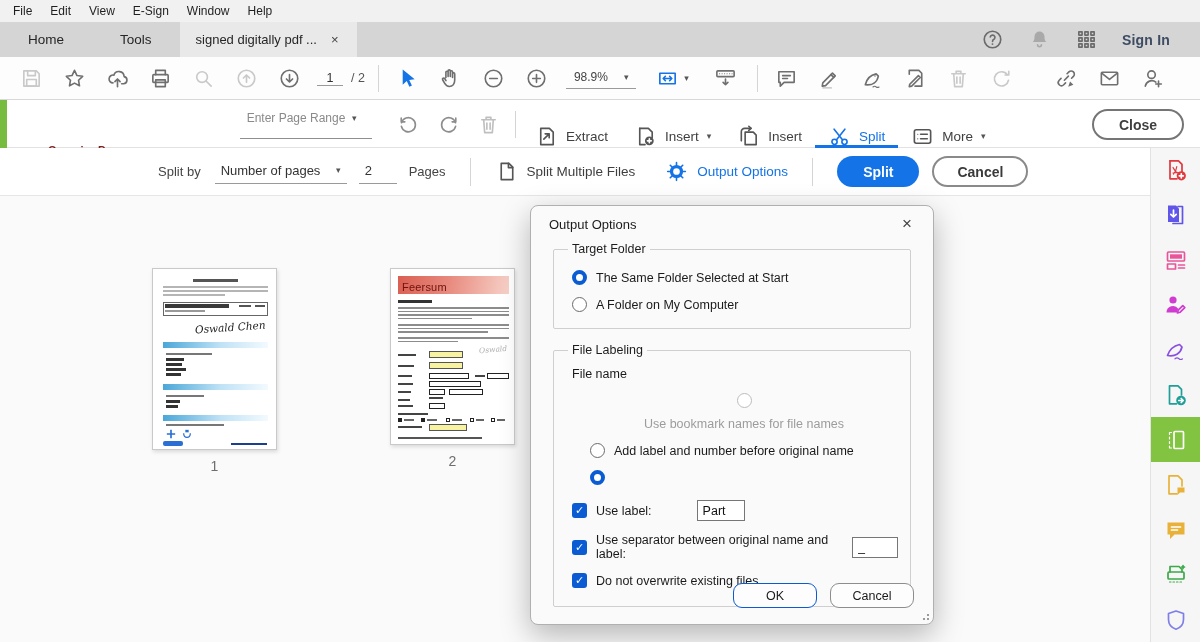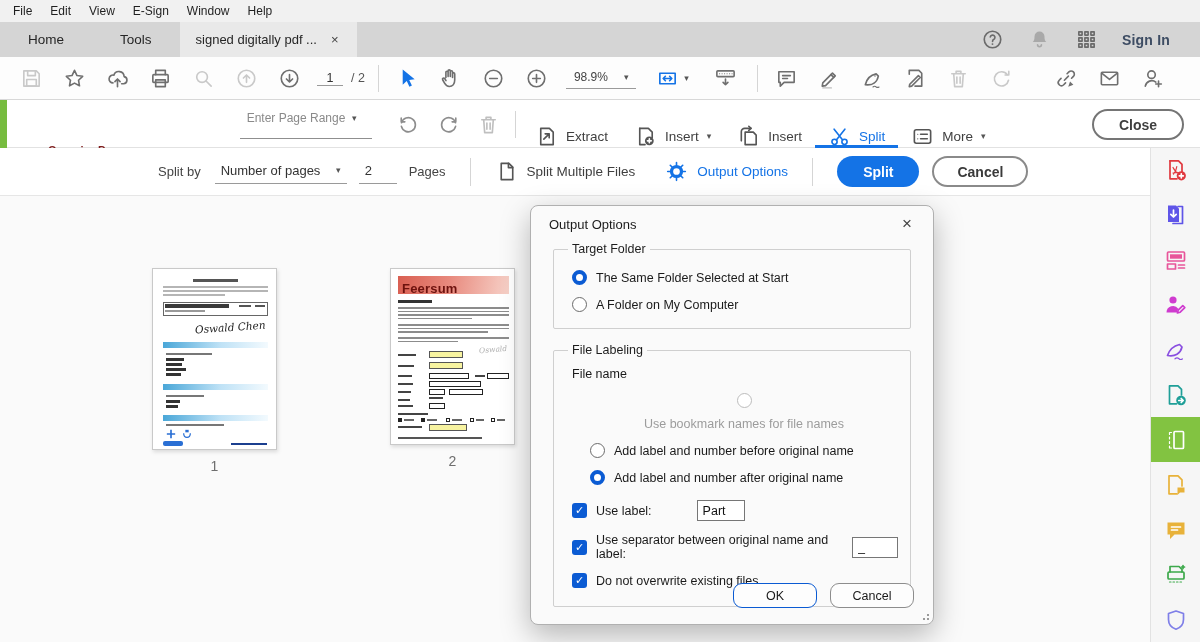--- a/index.html
+++ b/index.html
@@ -89,21 +89,21 @@
   .thumb { position:absolute; background:#fff; border:1px solid #c9c9c9;
     box-shadow:1px 2px 4px rgba(0,0,0,.13); cursor:pointer; }
   .pg-label { position:absolute; width:125px; text-align:center; font-size:14px; color:#6e6e6e; }
   .d { position:absolute; }
   .sig1 { font-family:"DejaVu Serif", serif; font-style:italic; font-size:10.5px; color:#1c1c1c;
     transform:rotate(-4deg); white-space:nowrap; }
   .sig2 { font-family:"DejaVu Serif", serif; font-style:italic; font-size:7.5px; color:#b0b0b0;
     transform:rotate(-5deg); }
   .bluebar { background:linear-gradient(90deg,#4aa7d8 0%, #bfe2f6 55%, #f3fafe 100%); }
   .banner { background:linear-gradient(100deg,#d95f52 0%, #e8897d 45%, #f7d2c9 100%); }
-  .brand2 { position:absolute; font-size:13px; font-weight:700; color:#6d120e; letter-spacing:.2px; }
+  .brand2 { position:absolute; font-size:11px; font-weight:400; color:#6d120e; letter-spacing:.2px; }
 
   
   .dialog { position:absolute; left:530px; top:205px; width:404px; height:420px; background:#fafafa;
     border:1px solid #b0b0b0; border-radius:8px; box-shadow:0 10px 30px rgba(0,0,0,.28); z-index:10; }
   .dlg-head { position:relative; height:36px; display:flex; align-items:center; padding:0 18px; }
   .dlg-title { font-size:13px; color:#1b1b1b; }
   .dlg-x { position:absolute; right:13px; top:5px; width:26px; height:26px; display:flex; align-items:center;
     justify-content:center; font-size:17px; color:#444; cursor:pointer; border-radius:4px; }
   .dialog fieldset { border:1px solid #cfcfcf; border-radius:2px; margin:0 22px; padding:2px 12px 10px; }
   .dialog legend { font-size:12.5px; color:#1d1d1d; padding:0 4px; margin-left:2px; }
@@ -553,21 +553,20 @@
       <div class="row indent grey">
         <span class="radio dis"></span>
         <span>Use bookmark names for file names</span>
       </div>
       <div class="row indent">
         <span class="radio"></span>
         <span>Add label and number before original name</span>
       </div>
       <div class="row indent">
         <span class="radio sel"></span>
-        <span>Add label and number after original name</span>
       </div>
       <div class="row" style="margin-top:15px">
         <span class="chk">✓</span>
         <span>Use label:</span>
         <input class="dlg-input inp-label" value="Part" style="">
       </div>
       <div class="row">
         <span class="chk">✓</span>
         <span>Use separator between original name and label:</span>
         <input class="dlg-input inp-sep" value="_" style="">

